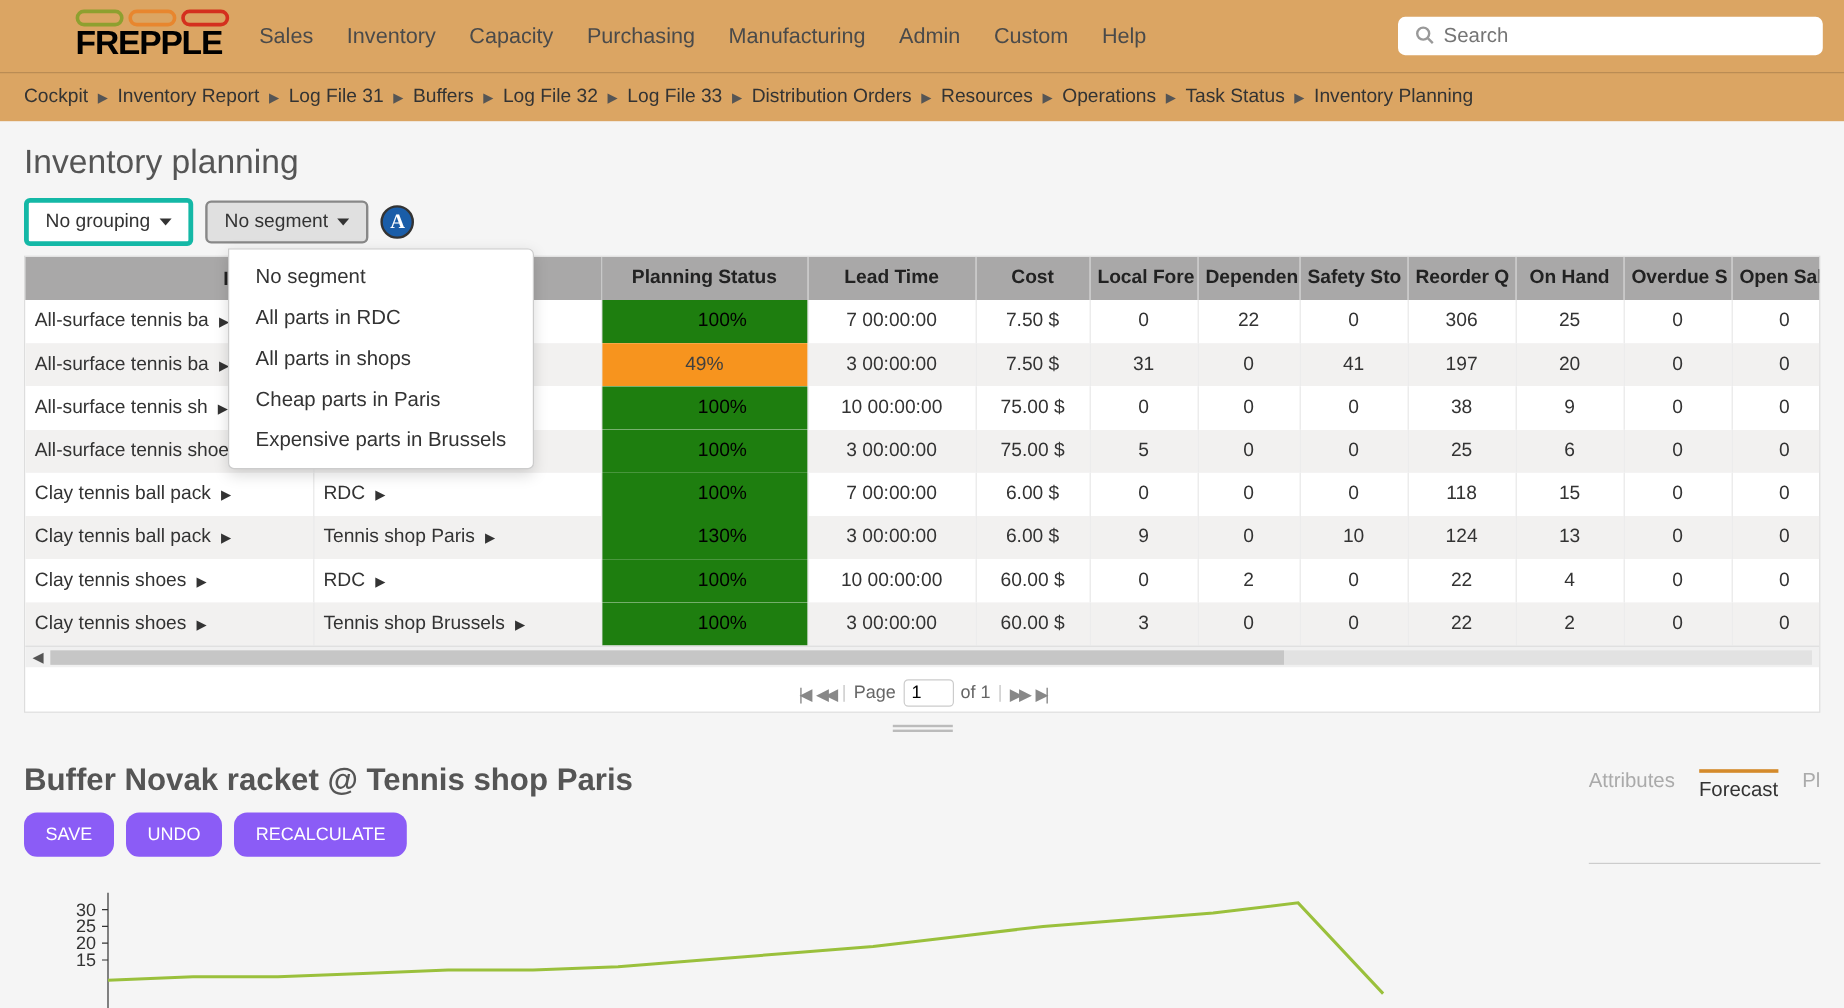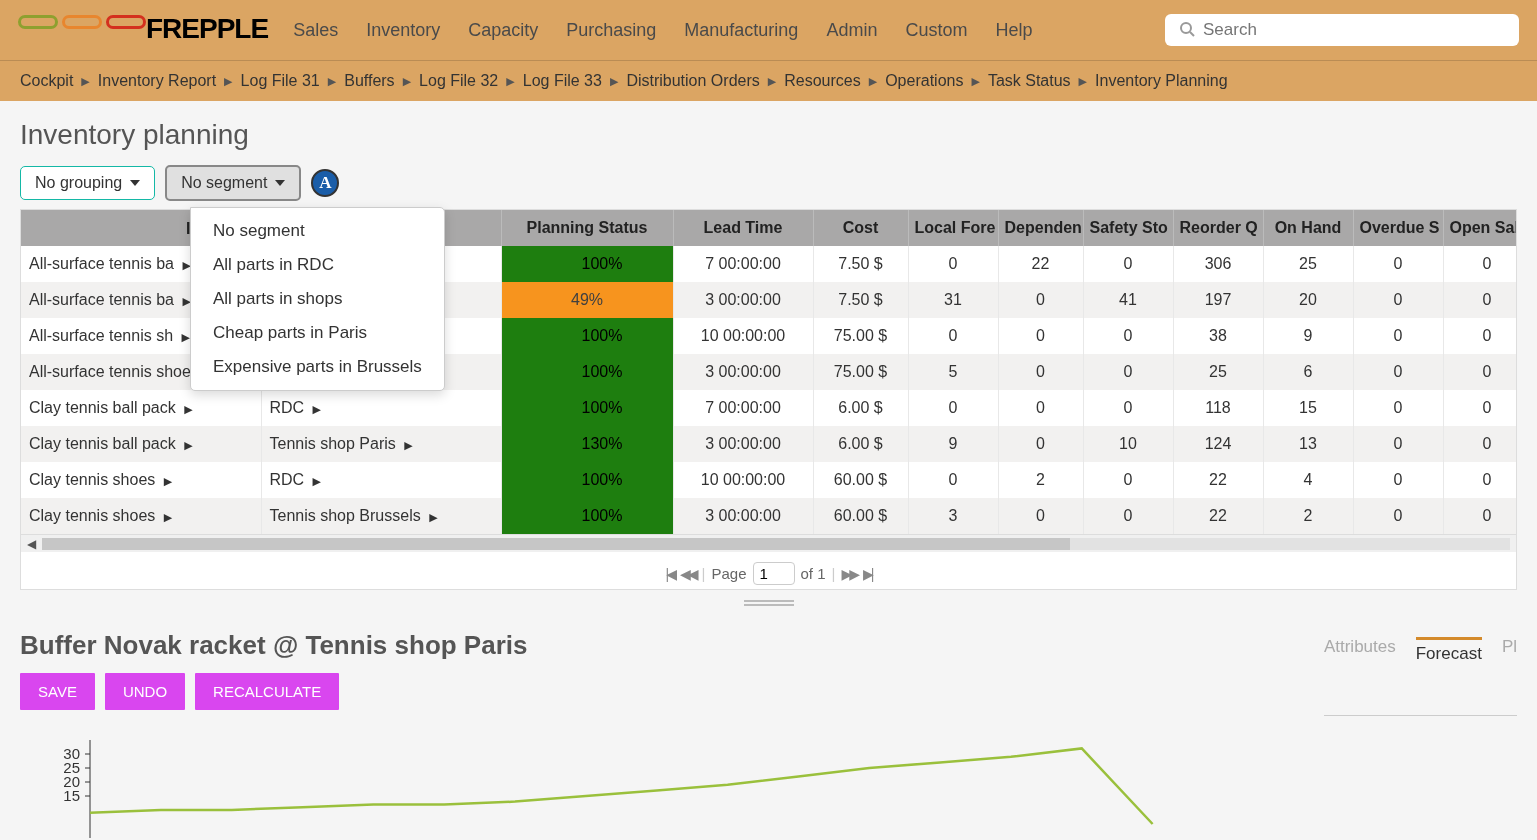--- a/index.html
+++ b/index.html
@@ -1,20 +1,20 @@
 <!DOCTYPE html>
 <html><head>
 <meta charset="utf-8">
 <style>
 * { box-sizing: border-box; margin: 0; padding: 0; }
 body { font-family: "Helvetica Neue", Helvetica, Arial, sans-serif; font-size: 14px; color: #333; background: #f5f5f5; width: 1537px; }
 
 
 .header { background: #dba563; display: flex; align-items: center; height: 60px; padding: 0 18px; }
-.logo { display: flex; flex-direction: row; margin-right: 25px; }
+.logo { display: flex; flex-direction: column; margin-right: 25px; margin-left: 45px; }
 .logo-ovals { display: flex; gap: 4px; }
 .logo-oval { width: 40px; height: 14px; border-radius: 8px; border: 3px solid; }
 .logo-text { font-size: 28px; font-weight: 800; letter-spacing: -1px; color: #000; font-family: sans-serif; margin-top: -2px; }
 .nav-main { display: flex; gap: 28px; }
 .nav-main a { color: #4a4a4a; font-size: 18px; text-decoration: none; cursor: pointer; }
 .search-wrap { margin-left: auto; }
 .search-box { background: #fff; border-radius: 6px; display: flex; align-items: center; padding: 6px 14px; width: 354px; }
 .search-icon { color: #999; margin-right: 8px; }
 .search-input { border: none; outline: none; font-size: 17px; width: 100%; }
 
@@ -22,21 +22,21 @@
 .breadcrumbs { background: #dba563; border-top: 1px solid rgba(0,0,0,0.15); padding: 11px 20px; display: flex; flex-wrap: wrap; align-items: center; gap: 8px; font-size: 16px; }
 .breadcrumbs a { color: #333; text-decoration: none; cursor: pointer; }
 .breadcrumb-sep { color: #555; font-size: 11px; }
 
 
 .page { padding: 18px 20px; }
 .page-title { font-size: 28px; font-weight: 400; color: #555; margin-bottom: 14px; }
 
 
 .toolbar { display: flex; align-items: center; gap: 10px; margin-bottom: 8px; position: relative; }
-.btn { background: #fff; border: 1px solid #14b8a6; border-radius: 5px; padding: 7px 14px; font-size: 16px; color: #333; cursor: pointer; display: inline-flex; align-items: center; gap: 8px; }
+.btn { background: #fff; border: 4px solid #14b8a6; border-radius: 5px; padding: 7px 14px; font-size: 16px; color: #333; cursor: pointer; display: inline-flex; align-items: center; gap: 8px; }
 .btn.active { background: #e0e0e0; border: 2px solid #888; }
 .caret-down { width: 0; height: 0; border-left: 5px solid transparent; border-right: 5px solid transparent; border-top: 6px solid #333; }
 .a-badge { width: 28px; height: 28px; border-radius: 50%; background: #1a5da8; border: 2px solid #333; color: #fff; display: flex; align-items: center; justify-content: center; font-family: "Times New Roman", serif; font-weight: 700; font-size: 17px; cursor: pointer; }
 
 
 .dropdown { position: absolute; top: 42px; left: 170px; background: #fff; border: 1px solid #ccc; border-radius: 0 5px 5px 5px; box-shadow: 0 4px 12px rgba(0,0,0,0.15); min-width: 245px; z-index: 100; padding: 6px 0; }
 .dropdown-item { padding: 7px 22px; font-size: 17px; cursor: pointer; color: #333; }
 
 
 .table-wrap { border: 1px solid #ddd; background: #fff; overflow: hidden; }
@@ -63,21 +63,21 @@
 .pager-sep { color: #ccc; }
 .pager input { width: 42px; border: 1px solid #ccc; border-radius: 4px; padding: 2px 6px; text-align: left; font-size: 15px; }
 
 
 .drag-handle { height: 14px; display: flex; justify-content: center; align-items: center; margin: 6px 0; }
 .drag-lines { width: 50px; height: 6px; border-top: 2px solid #bbb; border-bottom: 2px solid #bbb; }
 
 
 .detail-title { font-size: 26px; font-weight: 700; color: #555; margin: 20px 0 12px; }
 .detail-buttons { display: flex; gap: 10px; margin-bottom: 6px; }
-.btn-blue { background: #d946ef; color: #fff; border: none; border-radius: 1px; padding: 10px 18px; font-size: 15px; font-weight: 500; cursor: pointer; }
+.btn-blue { background: #8b5cf6; color: #fff; border: none; border-radius: 11px; padding: 10px 18px; font-size: 15px; font-weight: 500; cursor: pointer; }
 
 
 .detail-header-row { display: flex; }
 .detail-tabs { margin-left: auto; display: flex; gap: 20px; font-size: 17px; border-bottom: 1px solid #ccc; padding-bottom: 18px; margin-top: -36px; }
 .detail-tab { color: #aaa; cursor: pointer; padding-bottom: 4px; }
 .detail-tab.active-tab { color: #333; border-top: 3px solid #d48a2b; padding-top: 4px; }
 
 
 .chart-wrap { margin-top: 16px; }
 .chart-svg { display: block; }

